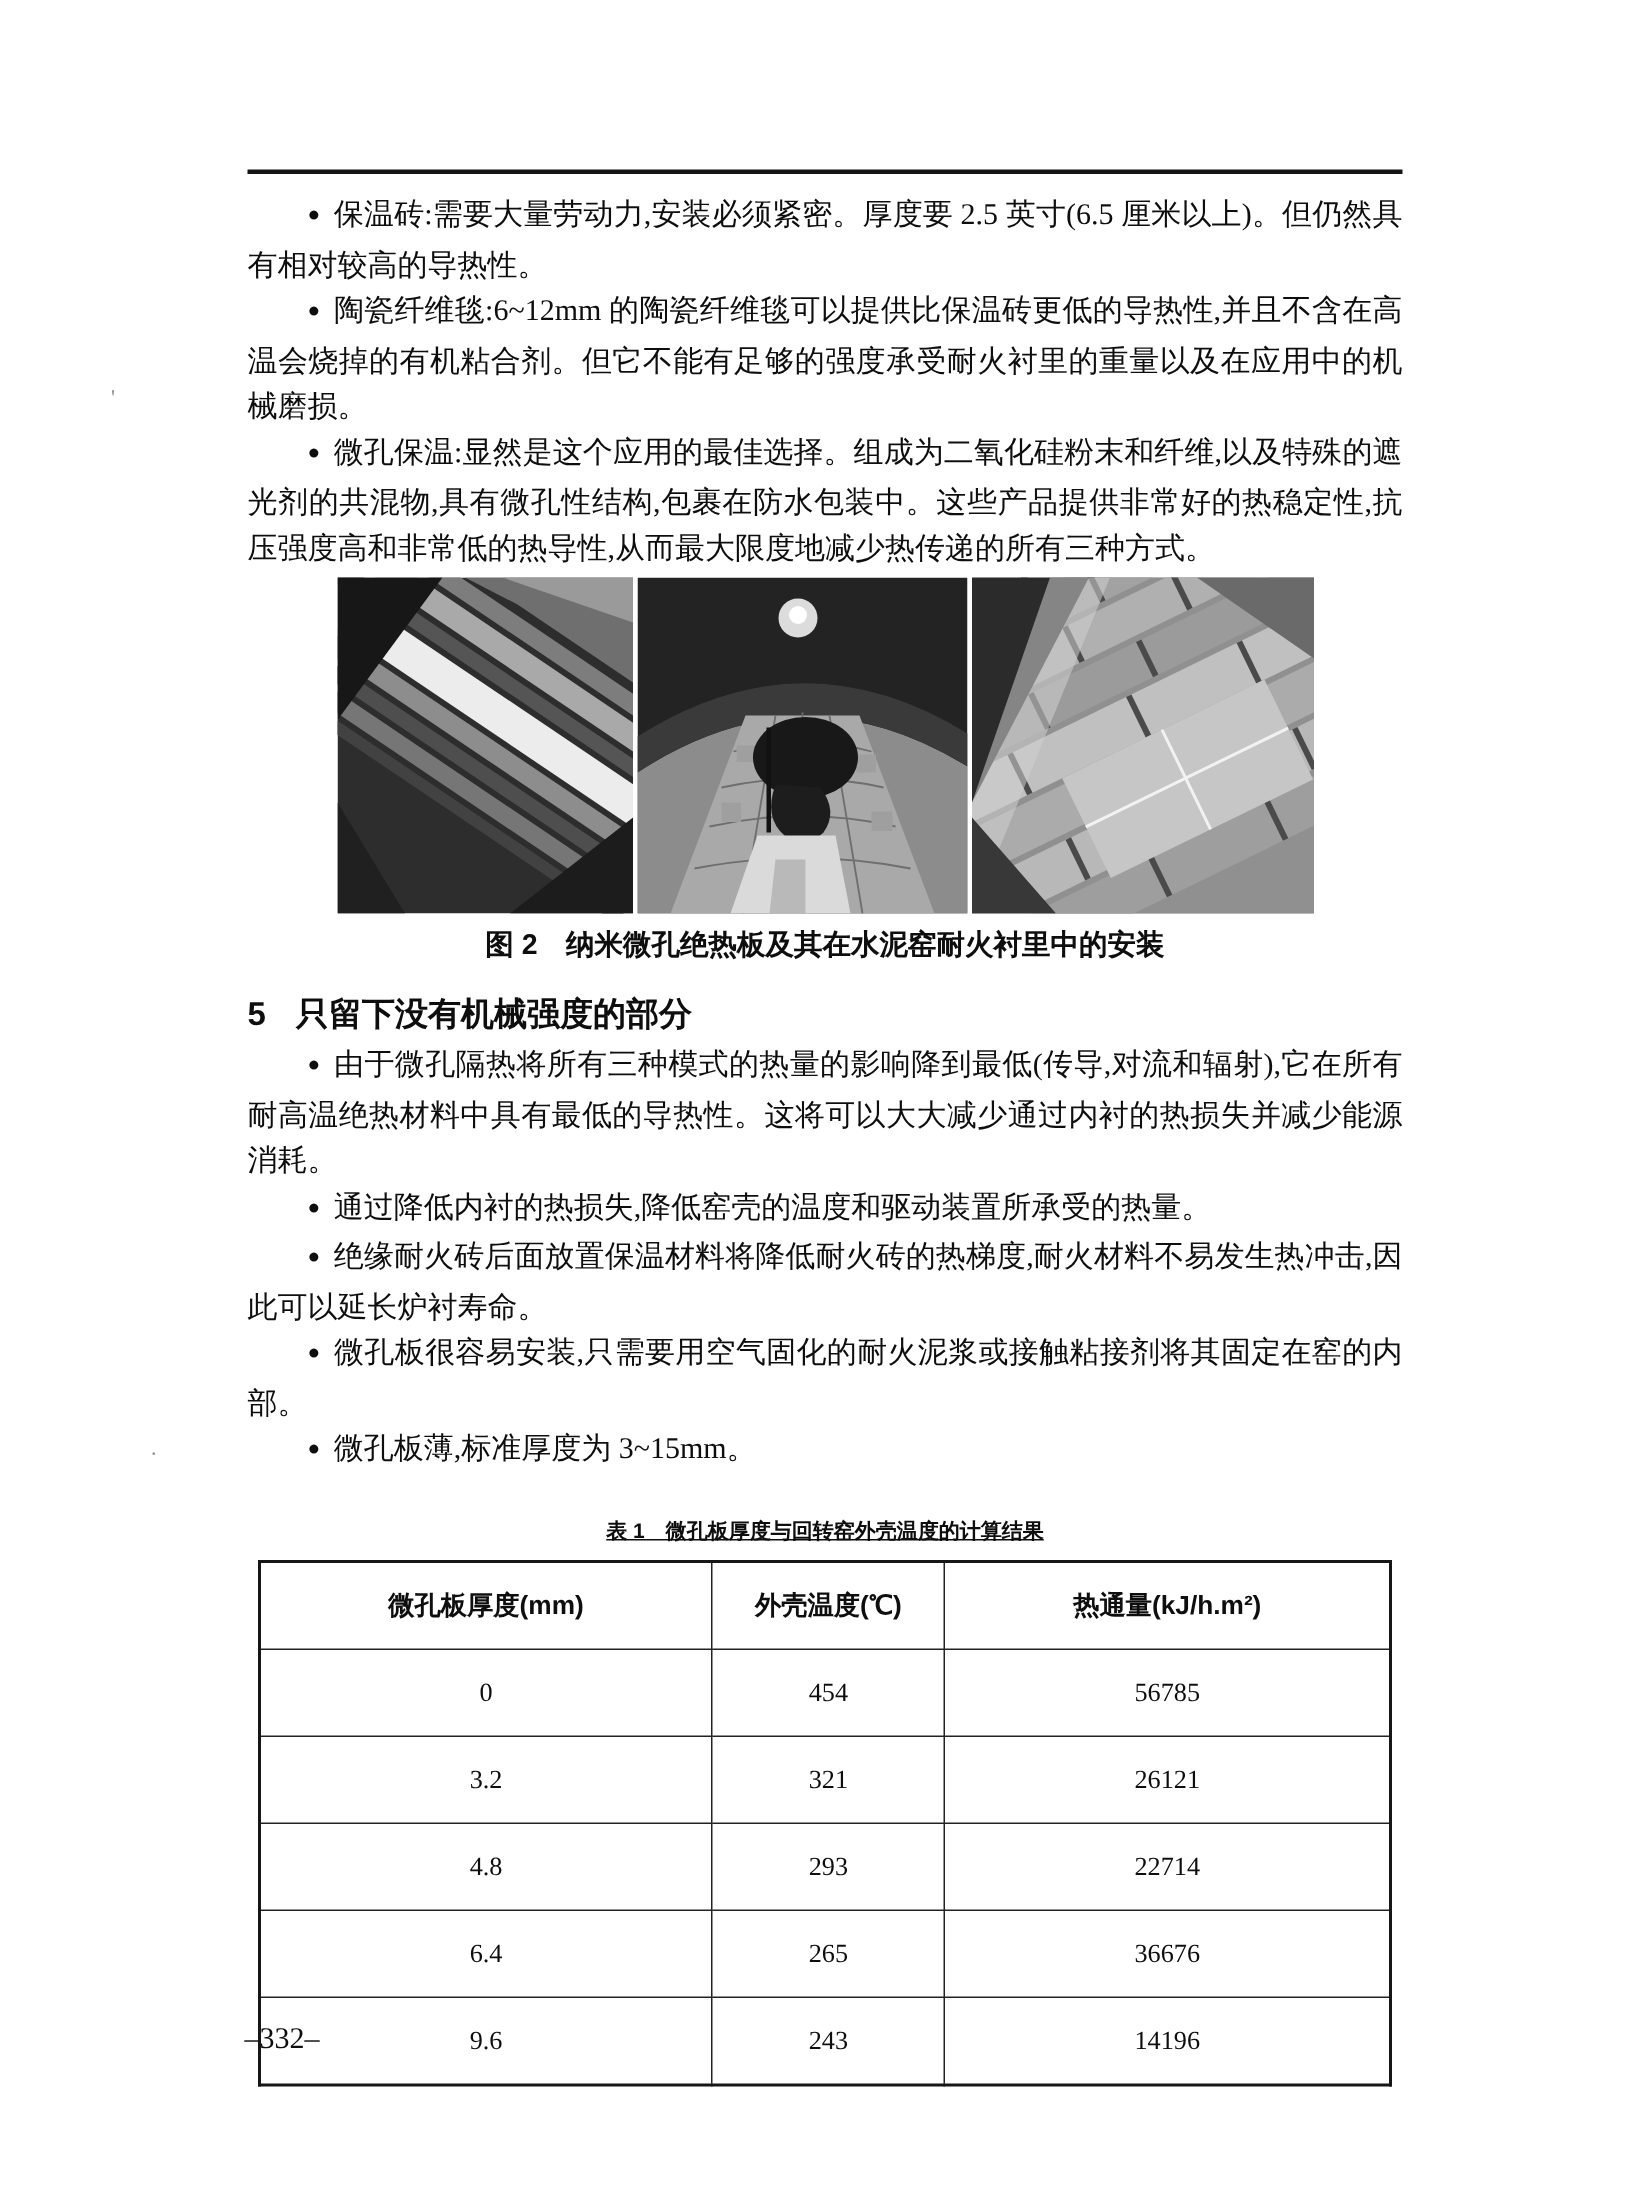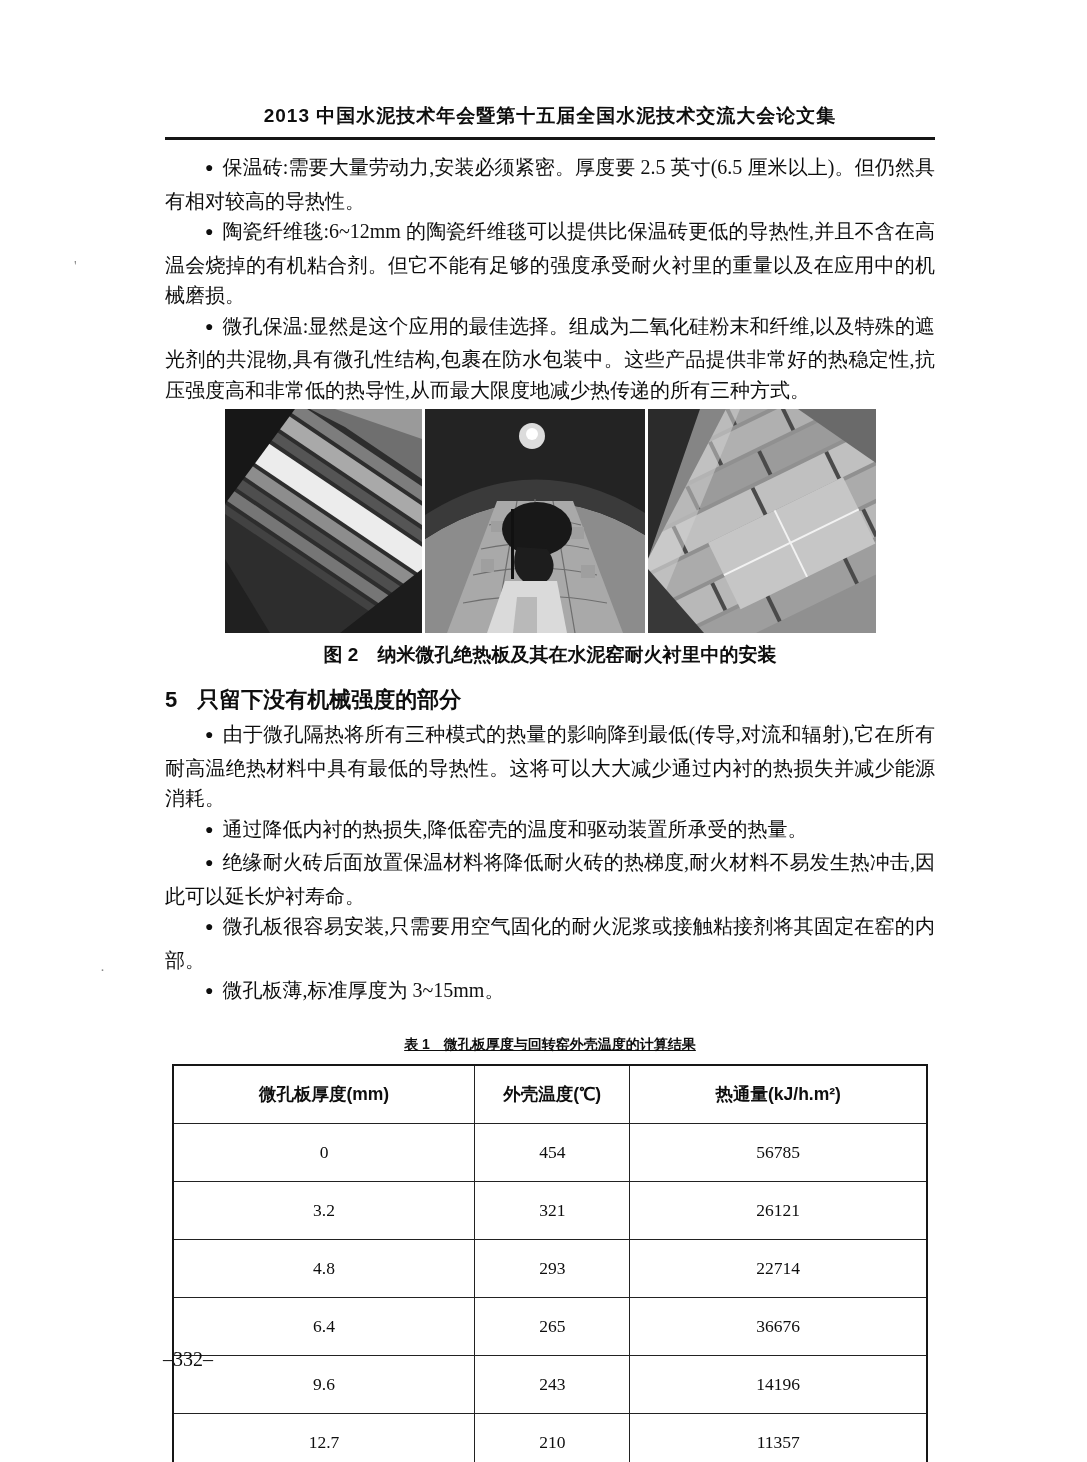--- a/index.html
+++ b/index.html
@@ -31,21 +31,20 @@
 </head>
 <body>
 
 <div class="page">
 
   <span class="artifact a1">'</span>
   <span class="artifact a2">·</span>
 
   <div class="content">
 
-    <div class="running-head">2013 中国水泥技术年会暨第十五届全国水泥技术交流大会论文集</div>
     <div class="head-rule"></div>
 
     <div class="body-block">
       <p class="bullet-para"><span class="blt">●</span><span>保温砖:需要大量劳动力,安装必须紧密。厚度要 2.5 英寸(6.5 厘米以上)。但仍然具有相对较高的导热性。</span></p>
       <p class="bullet-para"><span class="blt">●</span><span>陶瓷纤维毯:6~12mm 的陶瓷纤维毯可以提供比保温砖更低的导热性,并且不含在高温会烧掉的有机粘合剂。但它不能有足够的强度承受耐火衬里的重量以及在应用中的机械磨损。</span></p>
       <p class="bullet-para"><span class="blt">●</span><span>微孔保温:显然是这个应用的最佳选择。组成为二氧化硅粉末和纤维,以及特殊的遮光剂的共混物,具有微孔性结构,包裹在防水包装中。这些产品提供非常好的热稳定性,抗压强度高和非常低的热导性,从而最大限度地减少热传递的所有三种方式。</span></p>
     </div>
 
     <figure class="fig">
       <div class="photos">
@@ -189,25 +188,20 @@
         <tr>
           <td>6.4</td>
           <td>265</td>
           <td>36676</td>
         </tr>
         <tr>
           <td>9.6</td>
           <td>243</td>
           <td>14196</td>
         </tr>
-        <tr>
-          <td>12.7</td>
-          <td>210</td>
-          <td>11357</td>
-        </tr>
       </tbody>
     </table>
 
   </div>
 
   <div class="page-number">–332–</div>
 
 </div>
 
 </body></html>

